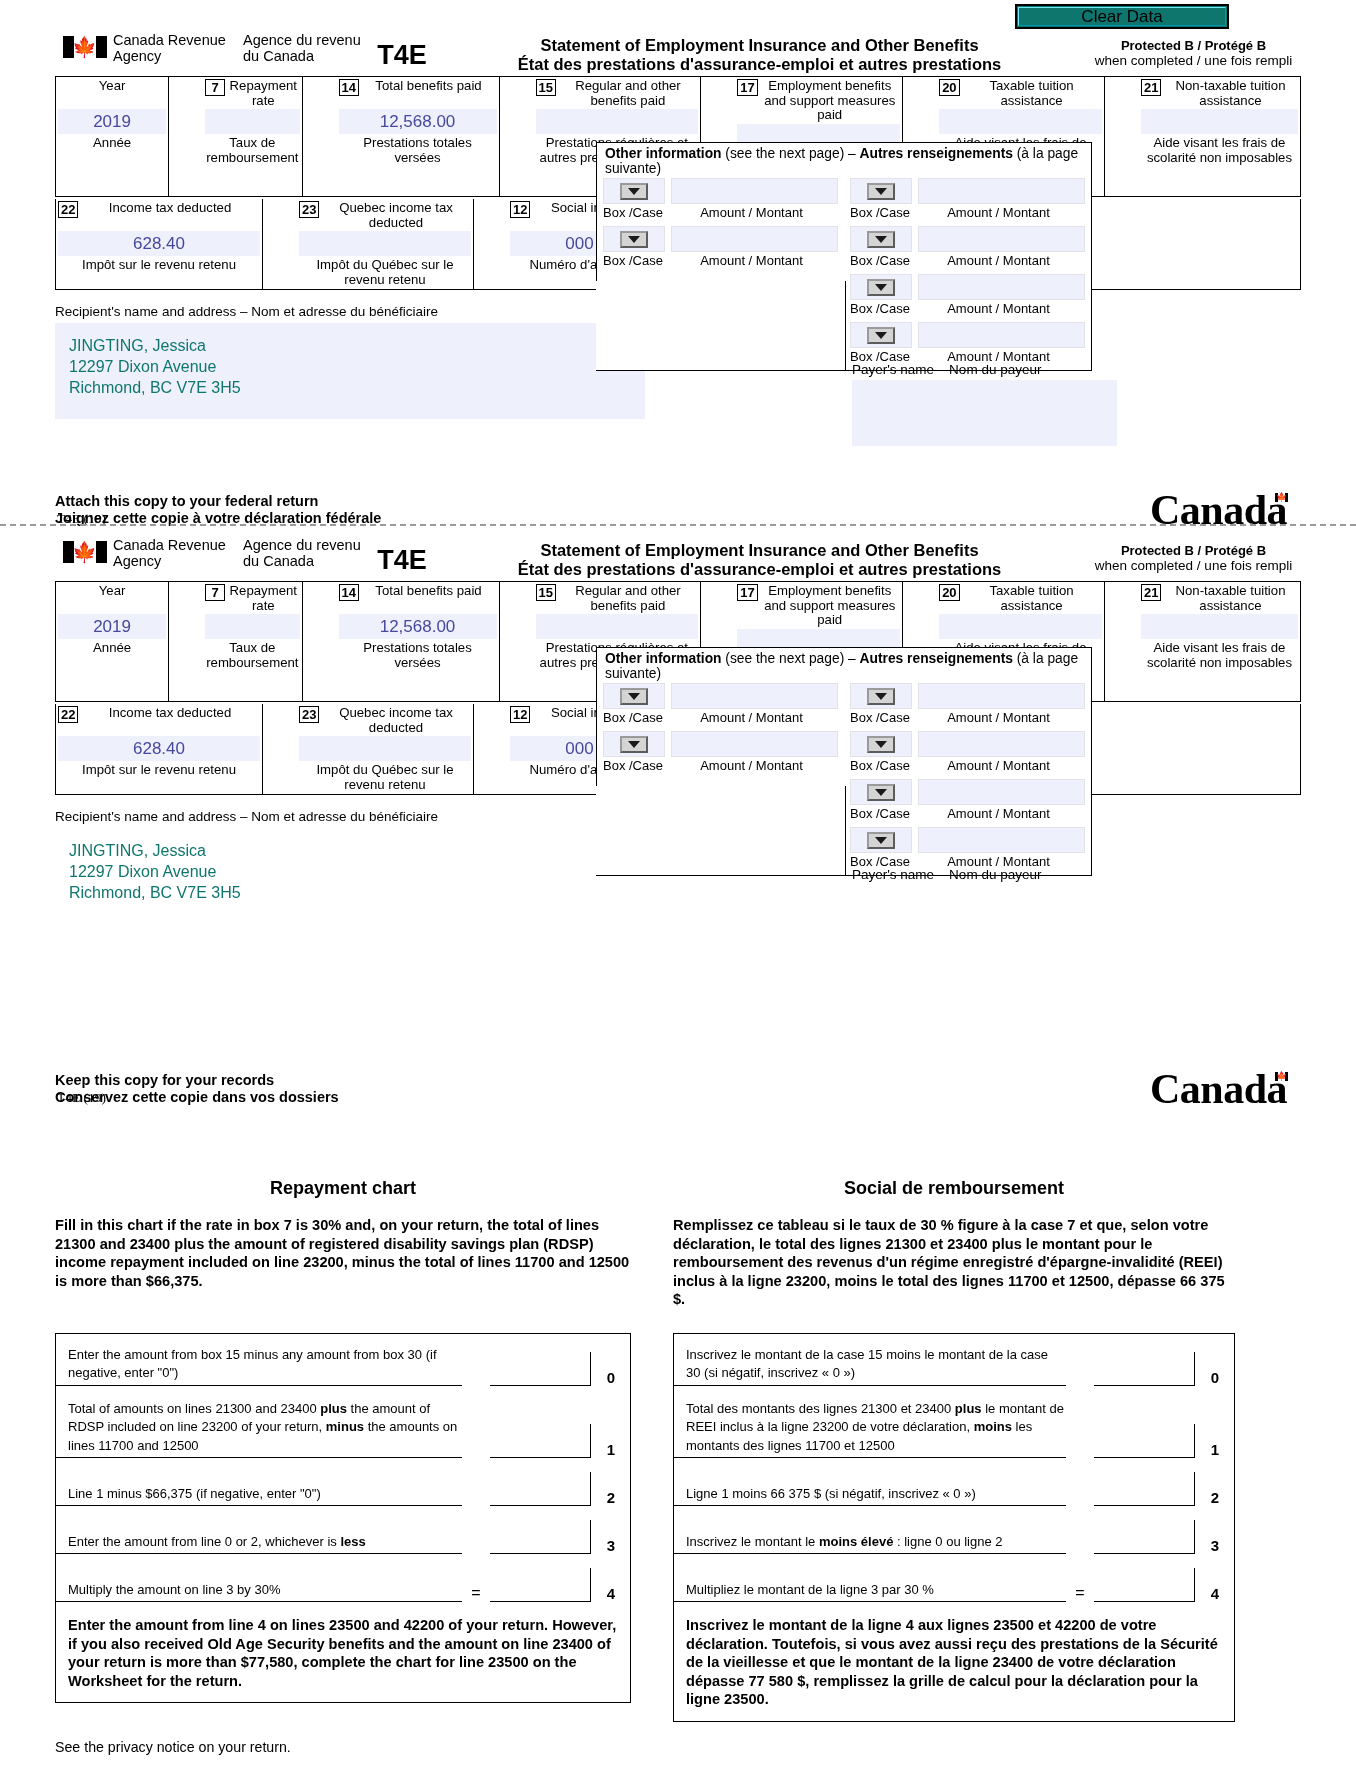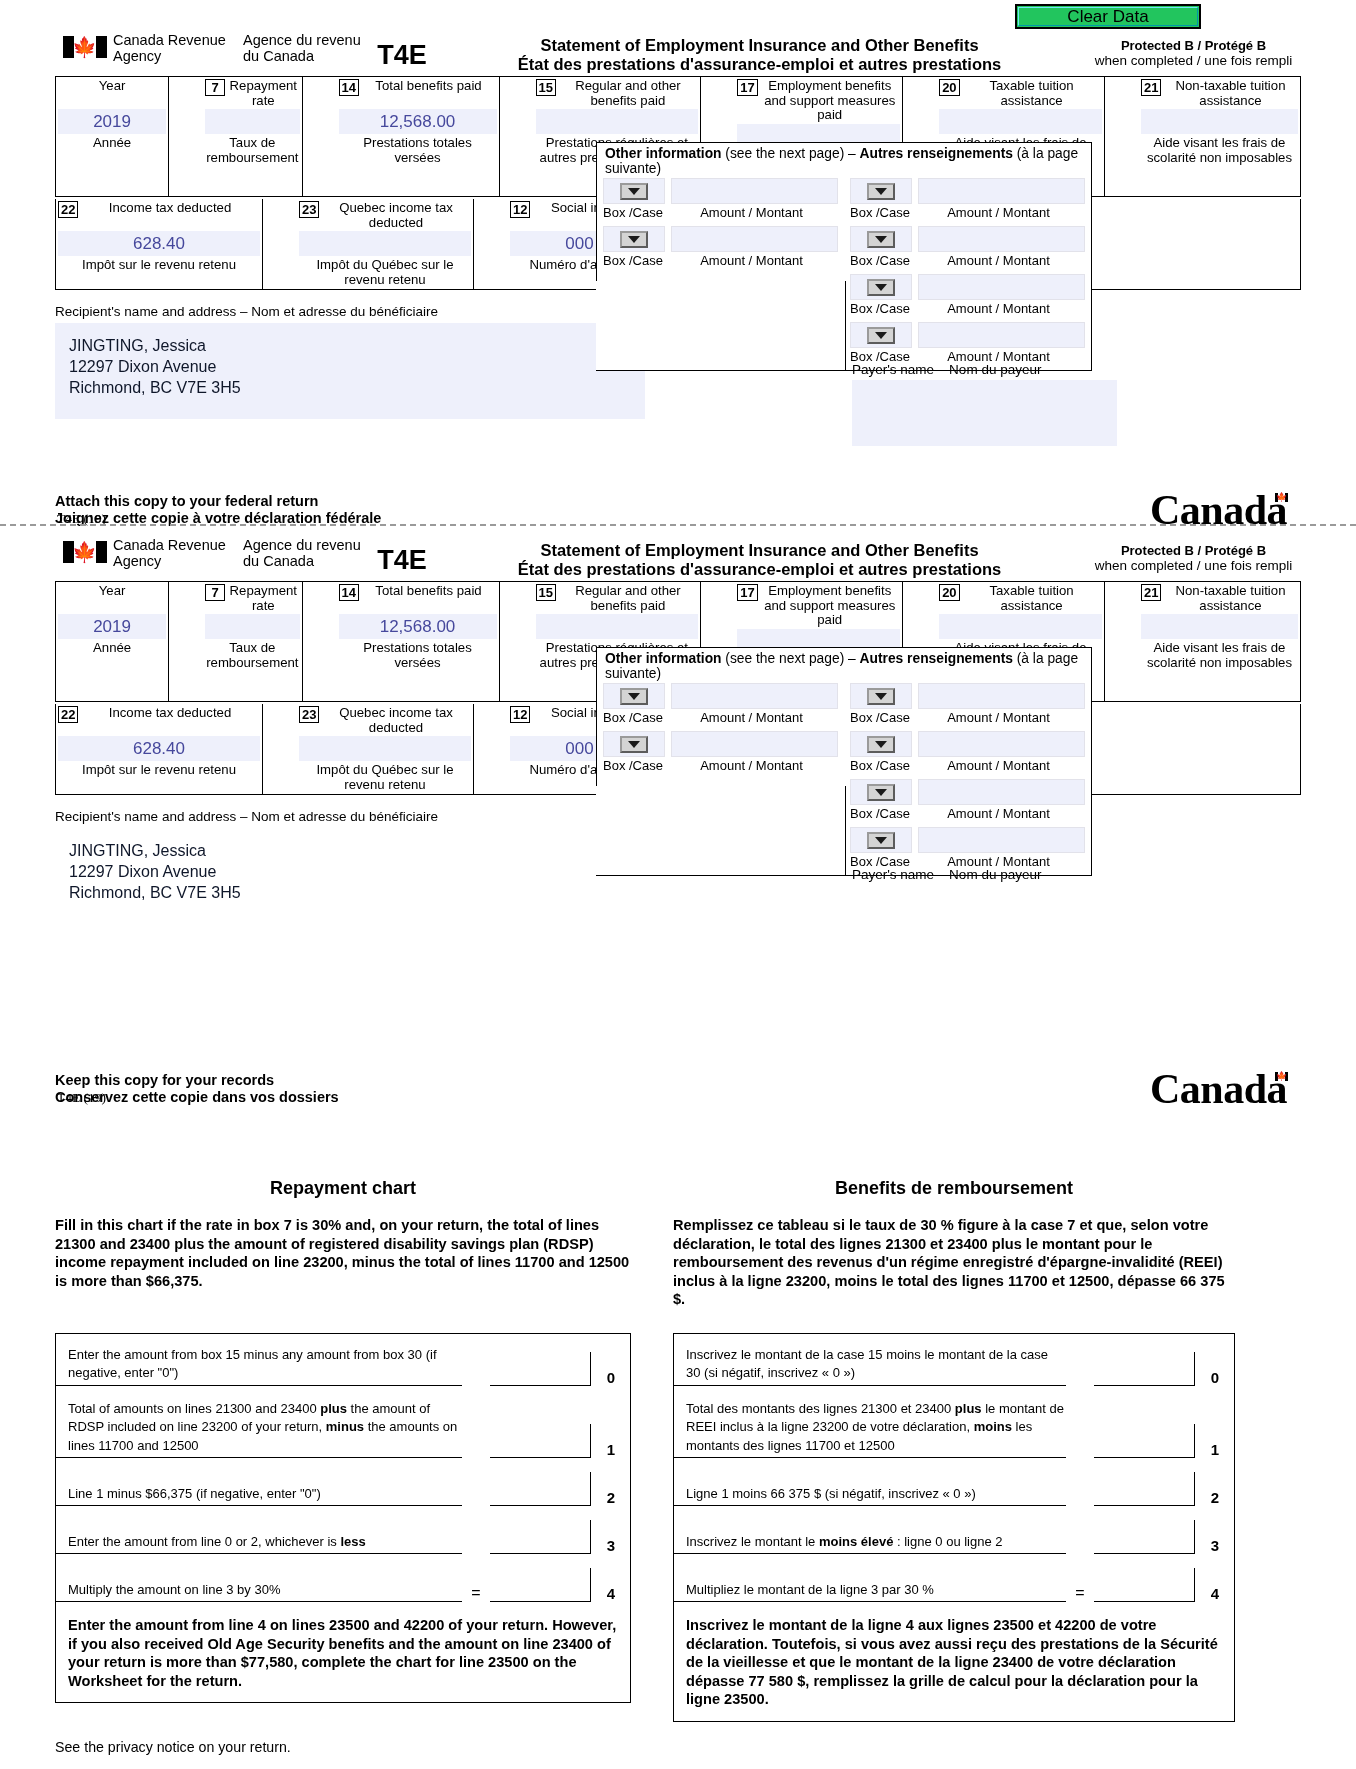--- a/index.html
+++ b/index.html
@@ -12,23 +12,23 @@
     font-family: "Liberation Sans", sans-serif;
     color: #000;
     position: relative;
     overflow: hidden;
   }
   .page { position: relative; width: 1356px; height: 1769px; }
 
   
   .cleardata-wrap {
     position: absolute; top: 4px; left: 1015px;
-    width: 186px; height: 25px;
+    width: 214px; height: 25px;
     border: 2px solid #000;
-    background: #22c55e;
+    background: #0f766e;
     display: flex; align-items: center; justify-content: center;
     cursor: pointer;
   }
   .cleardata-wrap .inner {
     position:absolute; inset:1px;
     border-top:1px solid #6fe9f5; border-left:1px solid #6fe9f5;
     border-bottom:1px solid #0096a8; border-right:1px solid #0096a8;
     pointer-events:none;
   }
   .cleardata-label { font-size: 17px; color:#000; position:relative; }
@@ -93,21 +93,21 @@
   .oi-amount { background:#eef0fb; height:26px; flex:1; margin-left:6px; border:1px solid #e2e2ea;}
   .oi-caps { display:flex; font-size:13px; margin-top:1px; }
   .oi-caps .c1 { width:62px; }
   .oi-caps .c2 { flex:1; text-align:center; }
 
   .payer-label { font-size:13.5px; }
   .payer-field { background:#eef0fb; }
 
   
   .recip-label { font-size:13.5px; }
-  .recip-field { background:#eef0fb; padding:12px 14px 0 14px; color:#0f172a; font-size:16px; line-height:21px;}
+  .recip-field { background:#eef0fb; padding:12px 14px 0 14px; color:#0f766e; font-size:16px; line-height:21px;}
 
   .slip-footer { position:relative; }
   .slip-footer .t4e19 { position:absolute; left:57px; font-size:13.5px;font-family:Liberation Serif, serif; }
   .slip-footer .cent { font-weight:bold; font-size:14.5px; line-height:17px; }
   .wordmark { position:absolute; font-family:"Liberation Serif", serif; font-weight:bold; font-size:42px; letter-spacing:-0.5px; line-height:42px;}
   .wordmark .flagdot { position:absolute; top:4px; right:-1px; width:13px; height:9px; }
   .wordmark .flagdot .fb { position:absolute; top:0; width:3.2px; height:9px; background:#000;}
   .wordmark .flagdot .fb.l{left:0}.wordmark .flagdot .fb.r{right:0}
   .wordmark .flagdot .fl { position:absolute; left:50%; top:-1px; transform:translateX(-50%); font-size:9px; line-height:10px; font-family:"DejaVu Sans",sans-serif;}
 
@@ -571,21 +571,21 @@
     </div>
   </div>
 
   <div style="position:absolute;top:1178px;left:0;width:1356px;">
     <div style="display:flex;padding:0 55px;">
       <div style="width:590px;padding-right:14px;">
         <div class="rc-h">Repayment chart</div>
         <div class="rc-intro" style="margin-top:17px;">Fill in this chart if the rate in box 7 is 30% and, on your return, the total of lines 21300 and 23400 plus the amount of registered disability savings plan (RDSP) income repayment included on line 23200, minus the total of lines 11700 and 12500 is more than $66,375.</div>
       </div>
       <div style="width:590px;padding-left:28px;">
-        <div class="rc-h">Benefits de remboursement</div>
+        <div class="rc-h">Social de remboursement</div>
         <div class="rc-intro" style="margin-top:17px;">Remplissez ce tableau si le taux de 30 % figure à la case 7 et que, selon votre déclaration, le total des lignes 21300 et 23400 plus le montant pour le remboursement des revenus d'un régime enregistré d'épargne-invalidité (REEI) inclus à la ligne 23200, moins le total des lignes 11700 et 12500, dépasse 66 375 $.</div>
       </div>
     </div>
 
     <div style="display:flex;padding:0 55px;margin-top:24px;">
       <div style="width:590px;padding-right:14px;" id="rc-en">
           <div class="rc-box" style="padding:12px 0 12px 0;">
             <div style="display:flex;align-items:flex-end;padding:0 10px 0 0;margin-bottom:14px;">
               <div class="rc-text rule" style="flex:1;padding-bottom:2px;">Enter the amount from box 15 minus any amount from box 30 (if negative, enter "0")</div>
               <div style="width:28px;text-align:center;" class="eqsign"></div>

